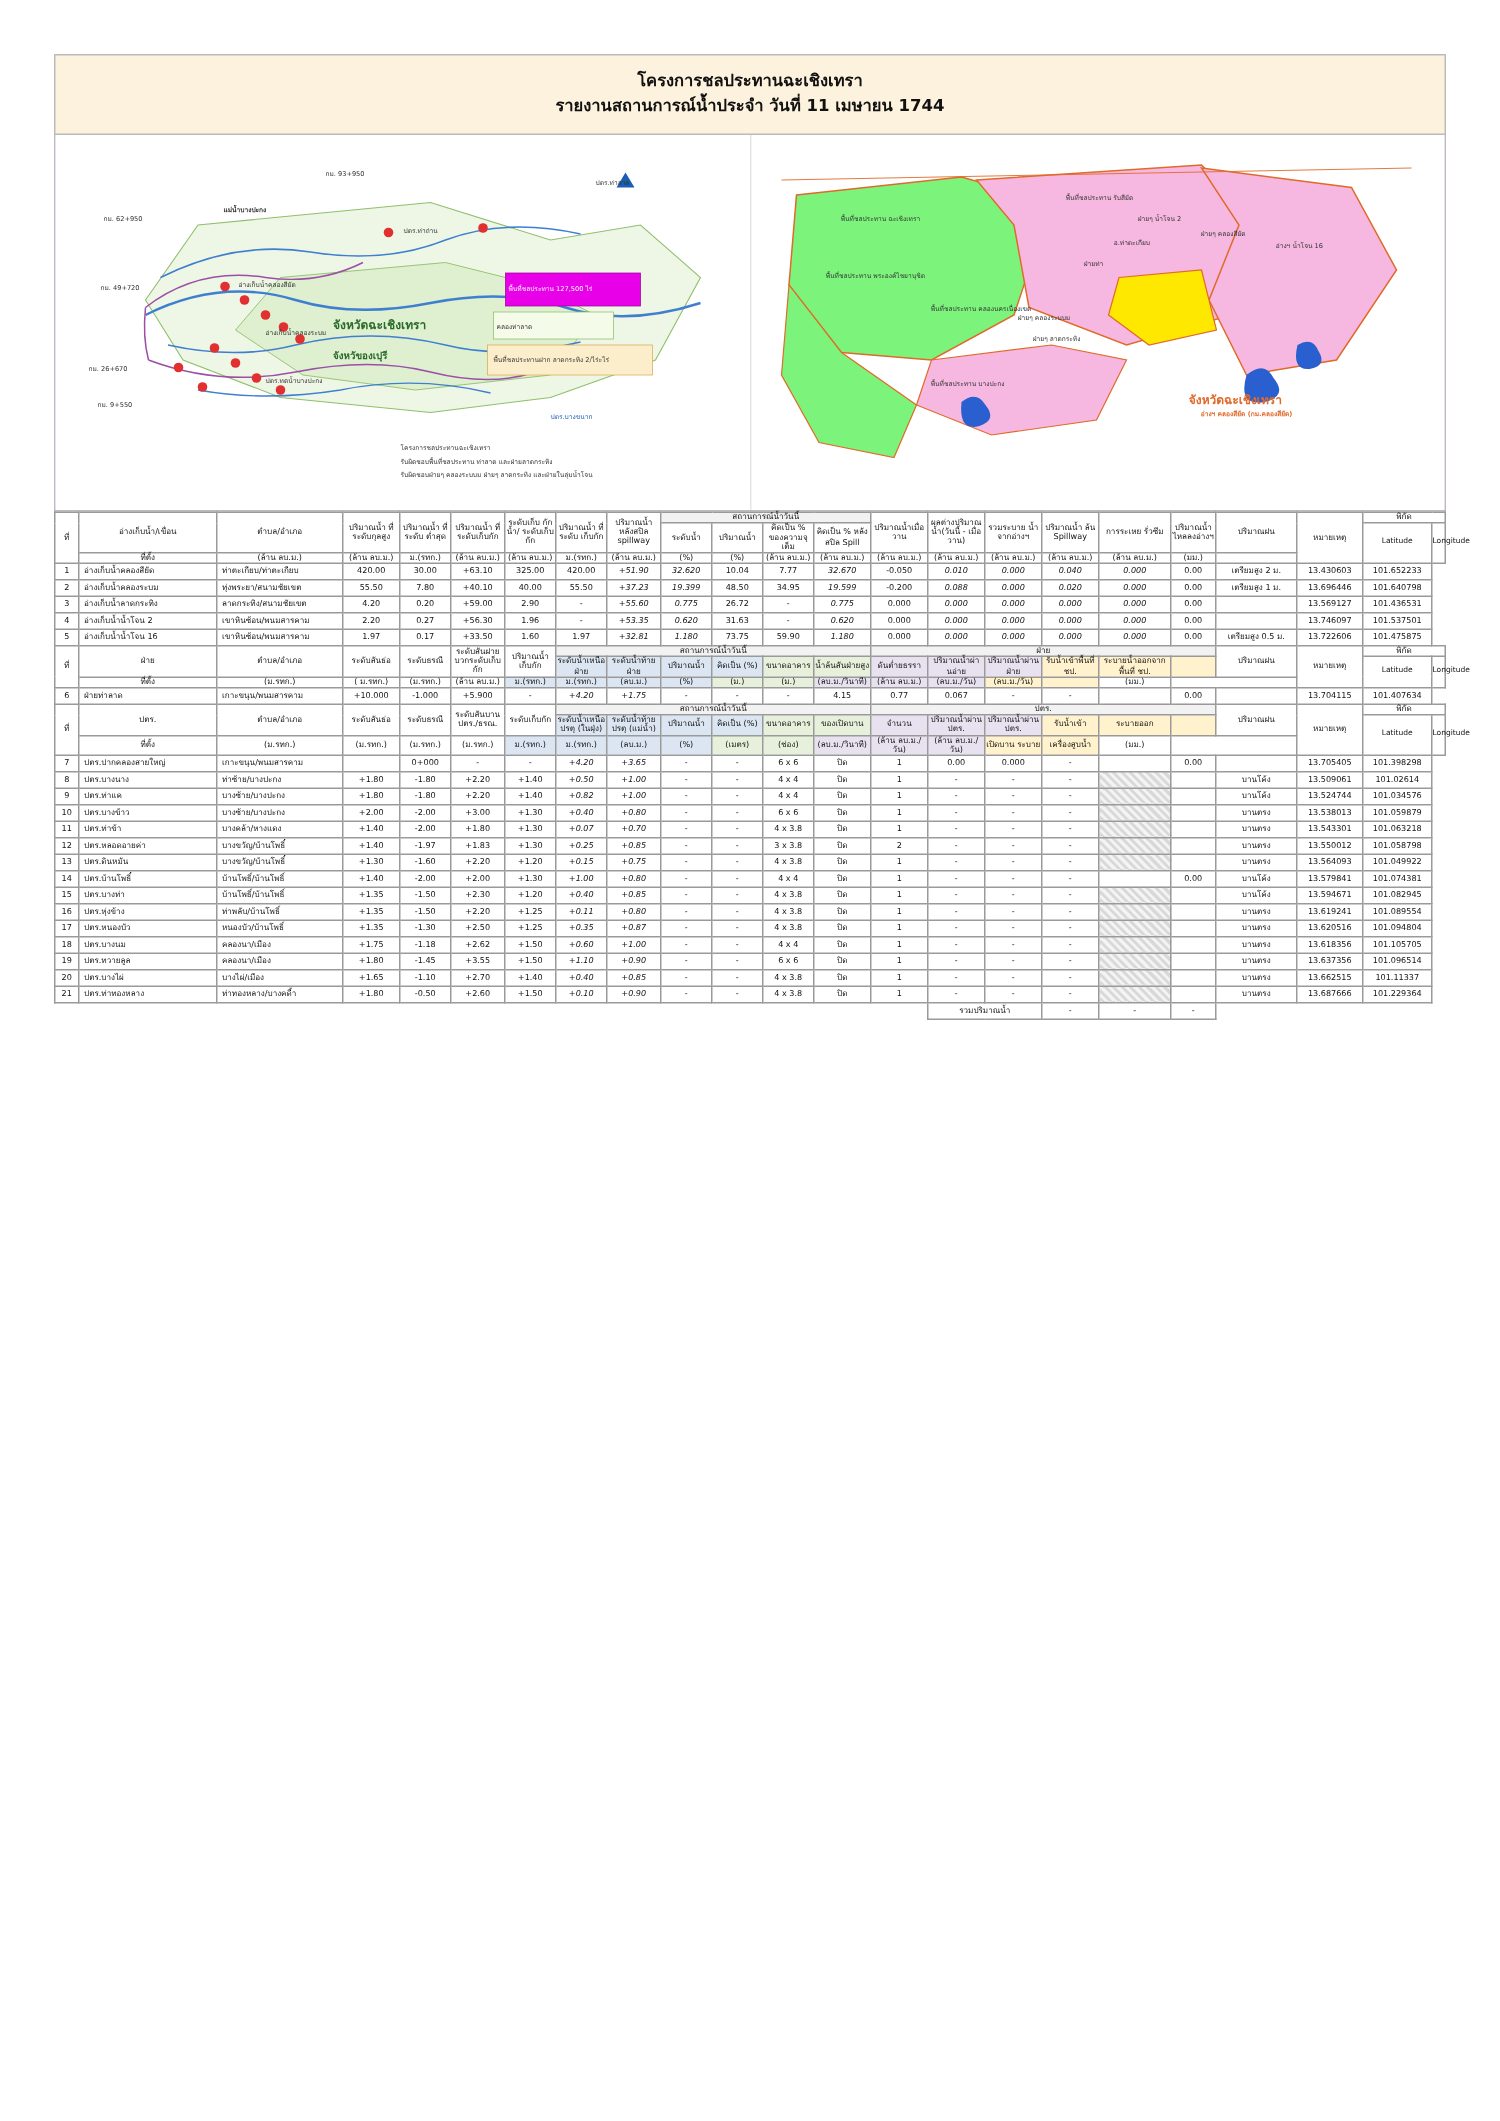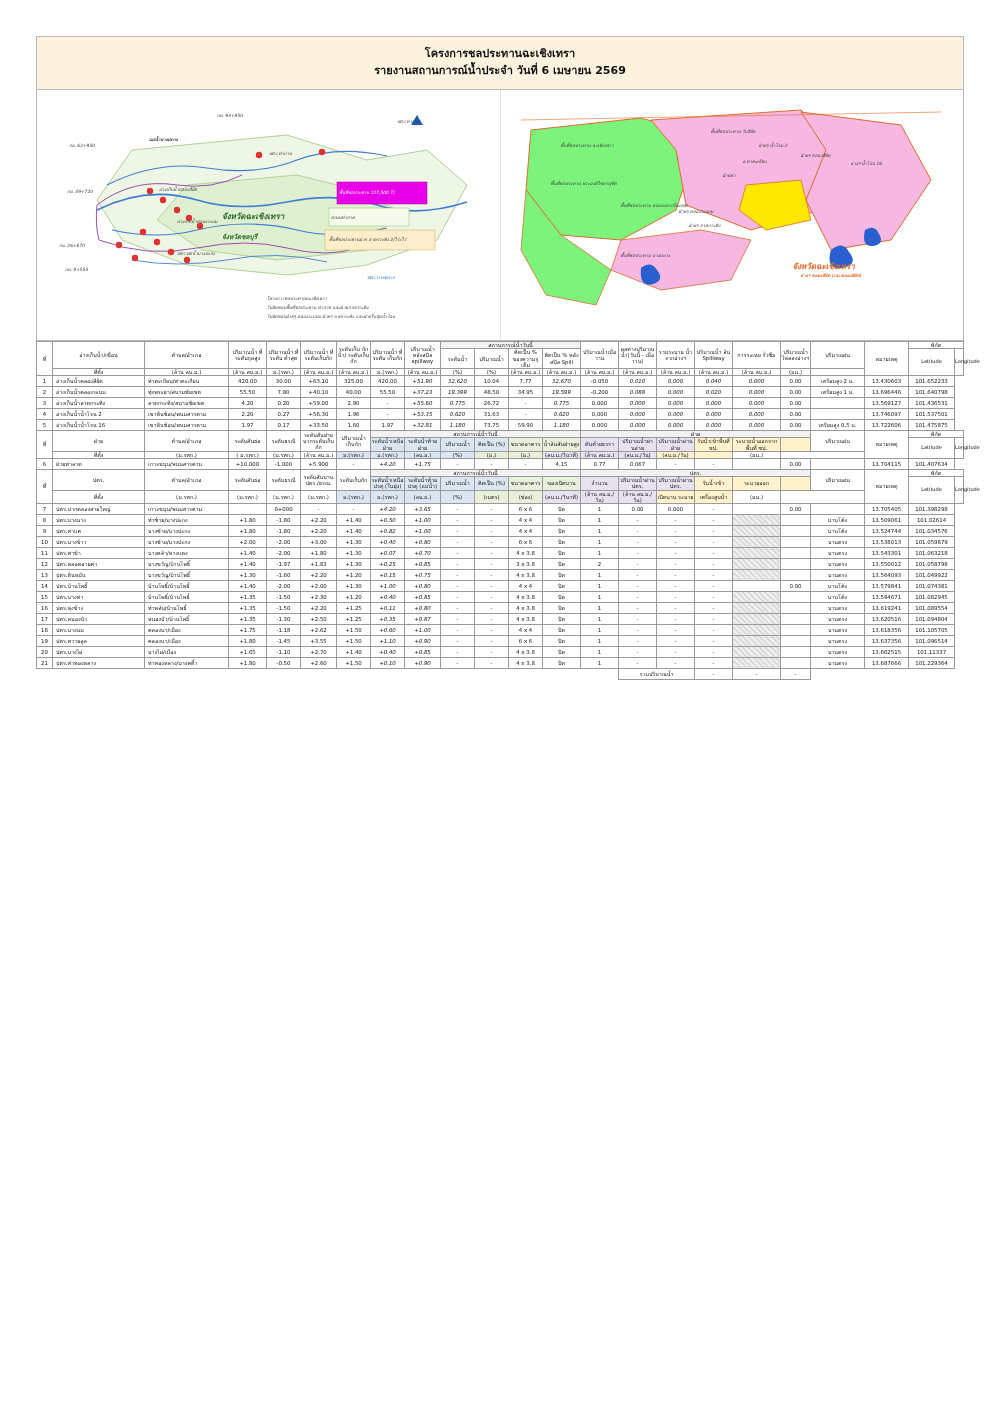--- a/index.html
+++ b/index.html
@@ -1,21 +1,21 @@
 <!DOCTYPE html>
 <html><head>
 <meta charset="utf-8">
 <style>
   html,body{margin:0;padding:0;background:#fff;}
   body{width:1000px;height:1414px;font-family:"DejaVu Sans","Liberation Sans",sans-serif;}
   .page{width:1000px;height:1298px;position:relative;}
   .sheet{position:absolute;left:36px;top:36px;width:928px;}
   .header{background:#fdf2dd;border:1px solid #bbb;text-align:center;padding:8px 0 10px 0;}
   .header div{font-size:11px;font-weight:bold;color:#111;line-height:1.55;}
-  .mapwrap{border:1px solid #bbb;border-top:none;display:flex;height:250px;background:#f0abfc;font-style:italic;}
+  .mapwrap{border:1px solid #bbb;border-top:none;display:flex;height:250px;background:#f0abfc;}
   .mapL{width:50%;position:relative;background:#ffffff;overflow:hidden;}
   .mapR{width:50%;position:relative;background:#ffffff;overflow:hidden;border-left:1px solid #e4e4e4;}
   .tiny{position:absolute;font-size:4.4px;color:#333;white-space:nowrap;}
   .tiny.b{font-weight:bold;}
   table{border-collapse:collapse;table-layout:fixed;width:928px;}
   td,th{border:1px solid #9a9a9a;font-size:5.4px;text-align:center;vertical-align:middle;padding:0;color:#111;line-height:1.15;}
   .hd{background:#fff;font-weight:normal;}
   .lbl{text-align:left;padding-left:3px;}
   .it{font-style:italic;}
   .grp{background:#f2f2f2;}
@@ -29,21 +29,21 @@
   .coordh{font-size:5px;}
 </style>
 </head>
 <body>
 
 <div class="page">
   <div class="sheet">
 
     <div class="header">
       <div>โครงการชลประทานฉะเชิงเทรา</div>
-      <div>รายงานสถานการณ์น้ำประจำ วันที่ 6 เมษายน 2569</div>
+      <div>รายงานสถานการณ์น้ำประจำ วันที่ 11 เมษายน 1744</div>
     </div>
 
     <div class="mapwrap">
       <div class="mapL">
         <svg width="464" height="248" viewBox="0 0 464 248">
           <rect x="0" y="0" width="464" height="248" fill="#ffffff"></rect>
           <path d="M95 60 L250 45 L330 70 L390 60 L430 95 L400 150 L330 175 L250 185 L150 175 L85 150 L60 110 Z" fill="#eef6e6" stroke="#8fbf6a" stroke-width="0.7"></path>
           <path d="M150 95 L260 85 L320 100 L360 120 L330 160 L240 170 L165 160 L120 130 Z" fill="#dff0d0" stroke="#8fbf6a" stroke-width="0.6"></path>
           <path d="M60 120 Q110 95 160 110 Q200 122 250 112 Q300 102 340 115 Q380 128 430 112" fill="none" stroke="#3f7fd0" stroke-width="1.6"></path>
           <path d="M75 140 Q120 150 160 140 Q210 128 260 140 Q300 150 350 138" fill="none" stroke="#3f7fd0" stroke-width="1.1"></path>
@@ -74,21 +74,21 @@
             <path d="M380 25 l6 10 -12 0 z"></path>
           </g>
         </svg>
         <div class="tiny" style="left:180px;top:22px;">กม. 93+950</div>
         <div class="tiny" style="left:32px;top:52px;">กม. 62+950</div>
         <div class="tiny" style="left:30px;top:98px;">กม. 49+720</div>
         <div class="tiny" style="left:22px;top:152px;">กม. 26+670</div>
         <div class="tiny" style="left:28px;top:176px;">กม. 9+550</div>
         <div class="tiny b" style="left:112px;top:46px;">แม่น้ำบางปะกง</div>
         <div class="tiny b" style="left:185px;top:120px;color:#2a6a2a;font-size:8px;">จังหวัดฉะเชิงเทรา</div>
-        <div class="tiny b" style="left:185px;top:142px;color:#2a6a2a;font-size:6.5px;">จังหวัดชลบุรี</div>
+        <div class="tiny b" style="left:185px;top:142px;color:#2a6a2a;font-size:6.5px;">จังหวัของเปุรี</div>
         <div class="tiny" style="left:360px;top:28px;">ปตร.ท่าลาด</div>
         <div class="tiny" style="left:232px;top:60px;">ปตร.ท่าถ่าน</div>
         <div class="tiny" style="left:302px;top:99px;color:#fff;">พื้นที่ชลประทาน 127,500 ไร่</div>
         <div class="tiny" style="left:294px;top:124px;">คลองท่าลาด</div>
         <div class="tiny" style="left:292px;top:146px;">พื้นที่ชลประทานฝาก ลาดกระทิง 2/ไร่ะไร่</div>
         <div class="tiny" style="left:122px;top:96px;">อ่างเก็บน้ำคลองสียัด</div>
         <div class="tiny" style="left:140px;top:128px;">อ่างเก็บน้ำคลองระบม</div>
         <div class="tiny" style="left:140px;top:160px;">ปตร.ทดน้ำบางปะกง</div>
         <div class="tiny" style="left:330px;top:184px;color:#1a5fb4;">ปตร.บางขนาก</div>
         <div class="tiny" style="left:230px;top:205px;">โครงการชลประทานฉะเชิงเทรา</div>

